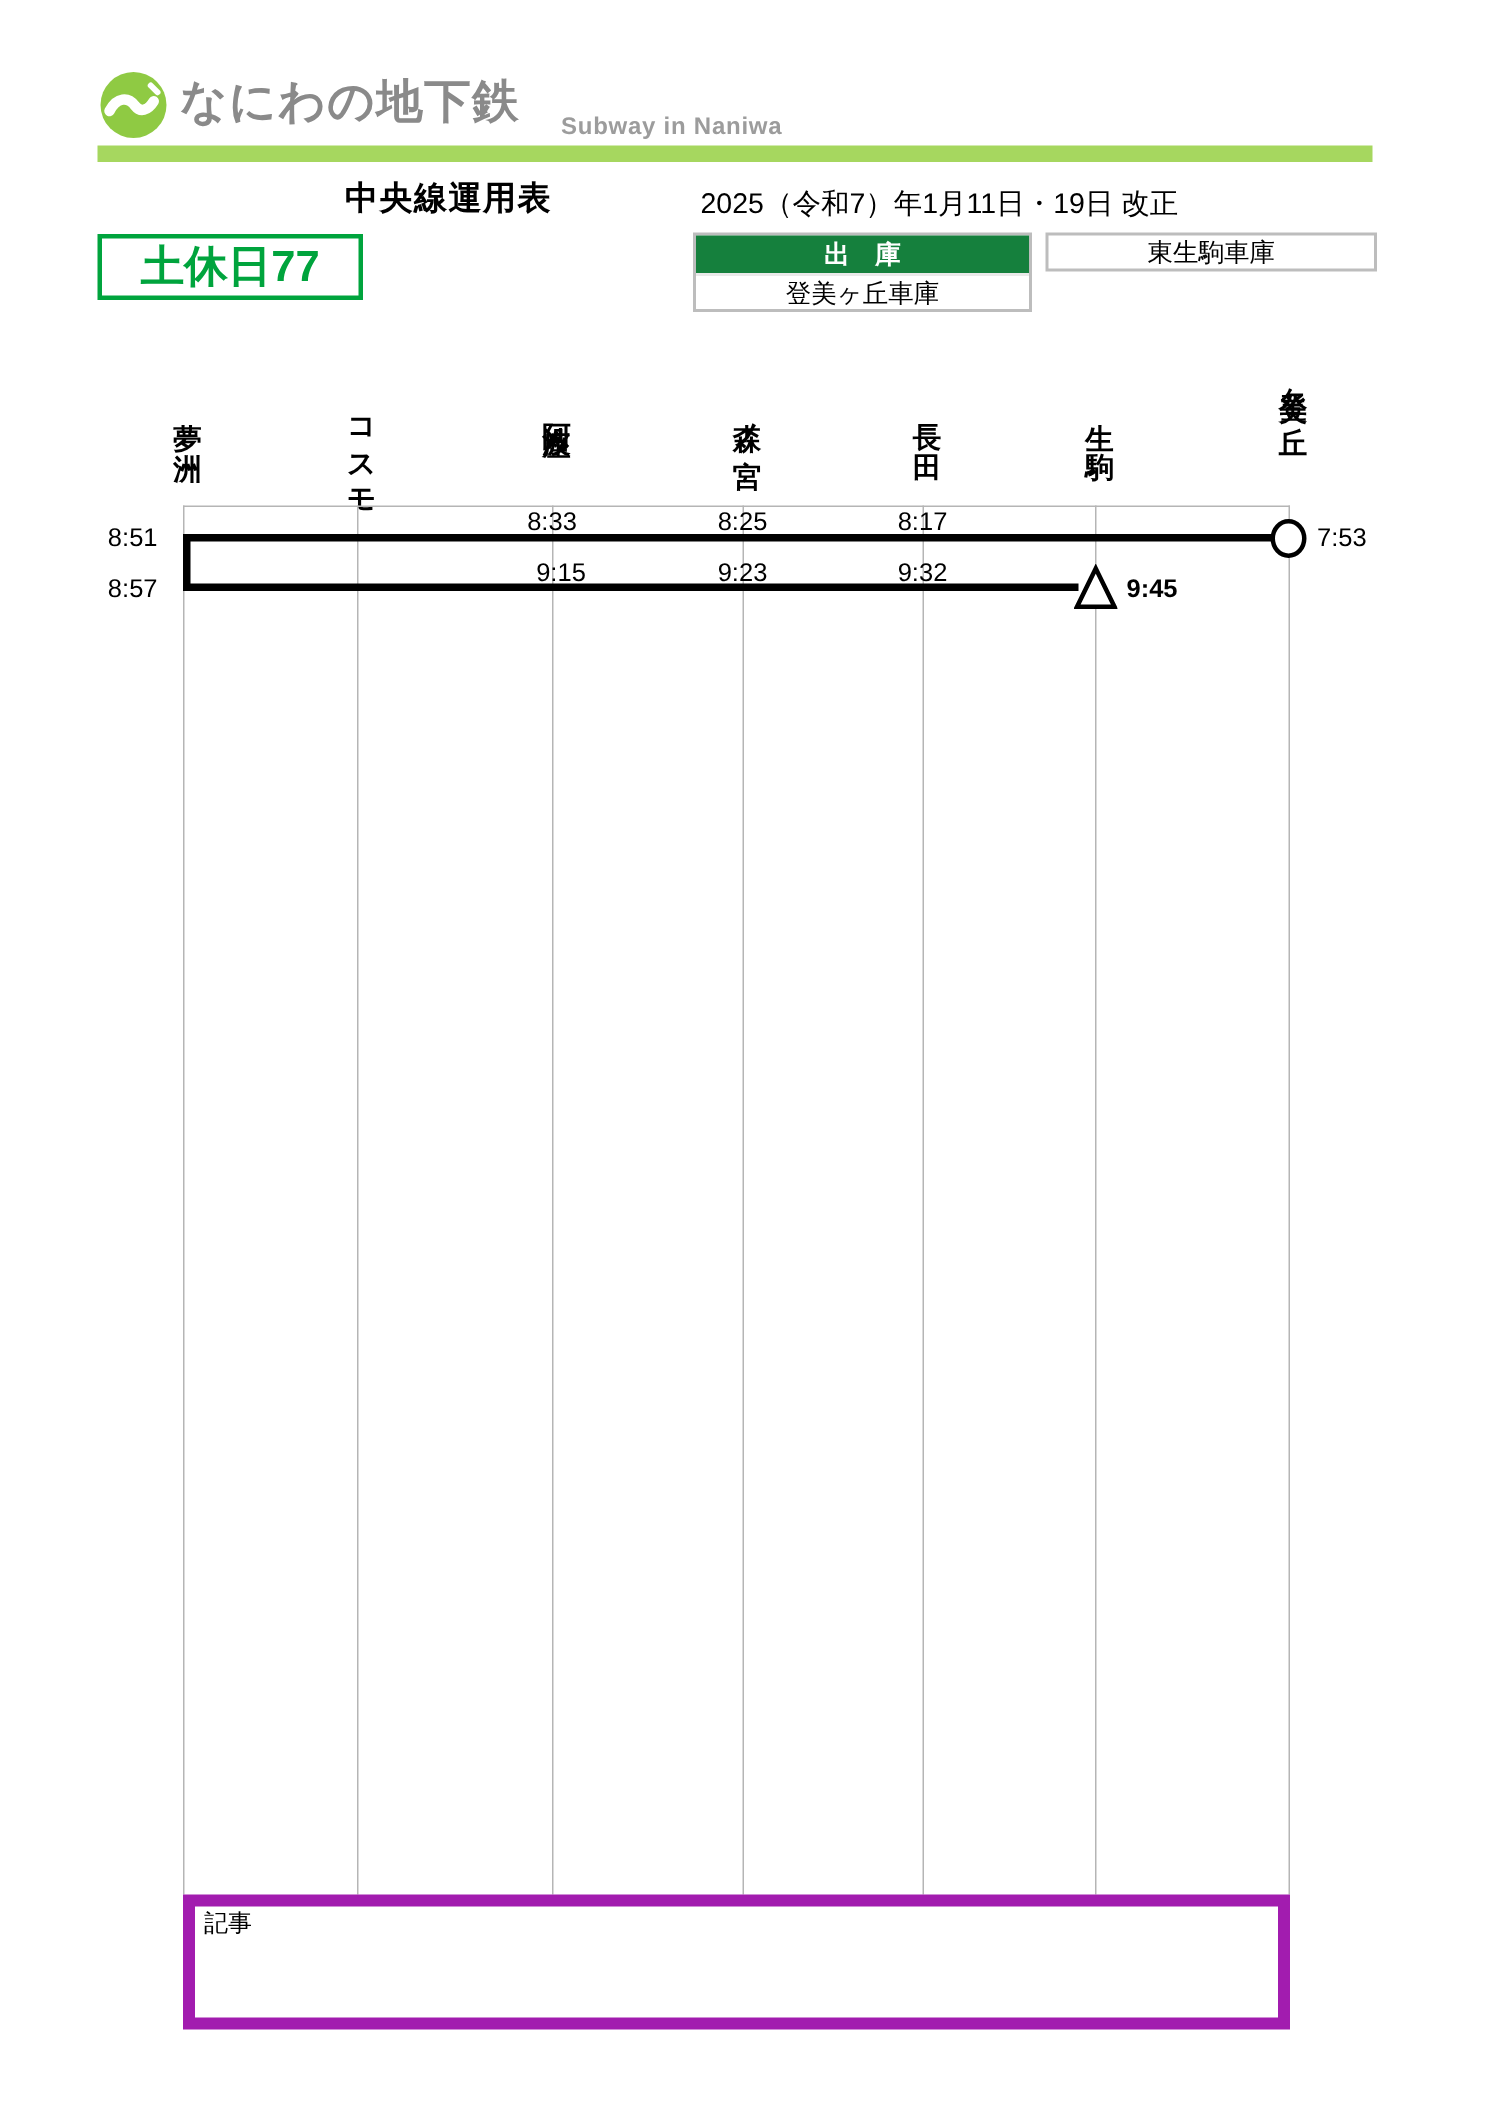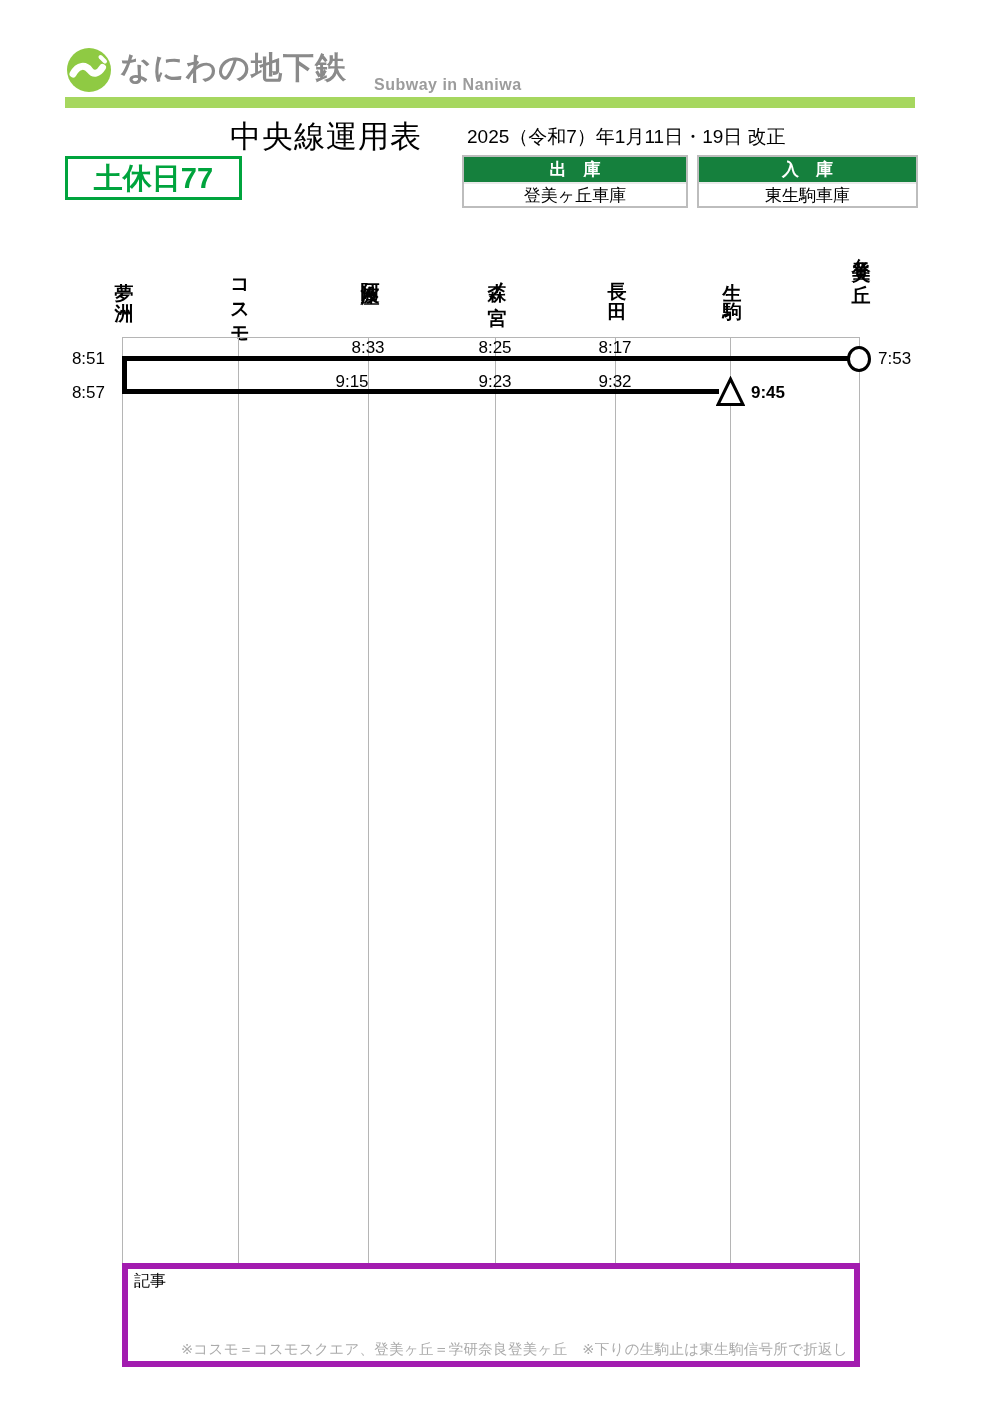--- a/index.html
+++ b/index.html
@@ -7,21 +7,21 @@
     width:1000px;height:1414px;position:relative;background:#ffffff;
     font-family:"Liberation Sans","DejaVu Sans",sans-serif;color:#000;
     overflow:hidden;
   }
   .abs{position:absolute;line-height:1;}
   
   .brand-name{left:120px;top:52px;font-size:31px;font-weight:bold;color:#8a8a8a;letter-spacing:1px;}
   .brand-sub{left:374px;top:77px;font-size:16px;font-weight:bold;color:#9c9c9c;letter-spacing:.5px;}
   .green-bar{left:65px;top:97px;width:850px;height:11px;background:#a6d75f;}
   
-  .page-title{left:230px;top:121px;font-size:31px;font-weight:normal;letter-spacing:1px;}
+  .page-title{left:230px;top:121px;font-size:22px;font-weight:bold;letter-spacing:1px;}
   .revision{left:431px;top:127px;font-size:19px;margin-left:36px;}
   
   .duty{left:65px;top:156px;width:177px;height:44px;border:3px solid #00a43d;box-sizing:border-box;
         display:flex;align-items:center;justify-content:center;
         font-size:29px;font-weight:bold;color:#00a43d;}
   
   .depot{box-sizing:border-box;border:2px solid #bdbdbd;background:#fff;}
   .depot-h{height:25px;background:#15803d;color:#fff;font-size:17px;font-weight:bold;
            display:flex;align-items:center;justify-content:center;border-bottom:2px solid #e9e9e9;}
   .depot-v{height:22px;font-size:17px;display:flex;align-items:center;justify-content:center;}
@@ -32,21 +32,21 @@
   .st2{letter-spacing:20px;top:267px;}
   .st3{letter-spacing:1.5px;top:267px;}
   .st4{letter-spacing:0;top:247px;}
   .tline{background:#000;height:5px;}
   .tmark{box-sizing:border-box;background:#fff;border:3px solid #000;border-radius:50%;}
   .tlabel{font-size:17px;width:60px;text-align:center;}
   .tlabel-left{font-size:17px;width:50px;text-align:right;}
   .tlabel-end{font-size:17px;text-align:right;}
   .bold{font-weight:bold;}
   
-  .notes{left:122px;top:1263px;width:738px;height:104px;border:6px solid #a21caf;box-sizing:border-box;}
+  .notes{left:122px;top:1263px;width:738px;height:90px;border:8px solid #a21caf;box-sizing:border-box;}
   .notes-label{left:6px;top:4px;font-size:16px;}
   .notes-foot{right:6px;bottom:5px;font-size:14.5px;color:#ababab;letter-spacing:.3px;}
 </style>
 </head>
 <body>
 
 <svg class="abs" style="left:64px;top:44px;" width="50" height="50" viewBox="0 0 50 50">
   <circle cx="25" cy="26" r="22" fill="#8fca43"></circle>
   <path d="M9 30 C14 20.5, 21.5 20.5, 26 26.5 C29.5 31, 34.5 30, 38.5 23.5" stroke="#ffffff" stroke-width="7" fill="none" stroke-linecap="round"></path>
   <path d="M36.5 13 l4.5 4.5" stroke="#ffffff" stroke-width="4" stroke-linecap="round"></path>
@@ -59,21 +59,20 @@
 <div class="abs page-title">中央線運用表</div>
 <div class="abs revision">2025（令和7）年1月11日・19日 改正</div>
 
 <div class="abs duty">土休日77</div>
 
 <div class="abs depot" style="left:462px;top:155px;width:226px;">
   <div class="depot-h">出　庫</div>
   <div class="depot-v">登美ヶ丘車庫</div>
 </div>
 <div class="abs depot" style="left:697px;top:155px;width:221px;">
-  <div class="depot-h">入　庫</div>
   <div class="depot-v">東生駒車庫</div>
 </div>
 
 <div class="abs station st2" style="left:112px;">夢洲</div>
 <div class="abs station st3" style="left:228px;">コスモ</div>
 <div class="abs station st3" style="left:358px;">阿波座</div>
 <div class="abs station st3" style="left:485px;">森ノ宮</div>
 <div class="abs station st2" style="left:605px;">長田</div>
 <div class="abs station st2" style="left:720px;">生駒</div>
 <div class="abs station st4" style="left:849px;">登美ヶ丘</div>
@@ -98,21 +97,20 @@
   <polygon points="14.5,3 27,28.5 2,28.5" fill="#ffffff" stroke="#000000" stroke-width="3" stroke-linejoin="miter"></polygon>
 </svg>
 
 <div class="abs tlabel-left" style="left:55px;top:350px;">8:51</div>
 <div class="abs tlabel" style="left:338px;top:339px;">8:33</div>
 <div class="abs tlabel" style="left:465px;top:339px;">8:25</div>
 <div class="abs tlabel" style="left:585px;top:339px;">8:17</div>
 <div class="abs tlabel-end" style="left:878px;top:350px;">7:53</div>
 
 <div class="abs tlabel-left" style="left:55px;top:384px;">8:57</div>
-<div class="abs tlabel" style="left:322px;top:373px;">9:15</div>
+<div class="abs tlabel" style="left:344px;top:373px;">9:15</div>
 <div class="abs tlabel" style="left:465px;top:373px;">9:23</div>
 <div class="abs tlabel" style="left:585px;top:373px;">9:32</div>
 <div class="abs tlabel-end bold" style="left:751px;top:384px;">9:45</div>
 
 <div class="abs notes">
   <div class="abs notes-label">記事</div>
-  <div class="abs notes-foot">※コスモ＝コスモスクエア、登美ヶ丘＝学研奈良登美ヶ丘　※下りの生駒止は東生駒信号所で折返し</div>
 </div>
 
 </body></html>

